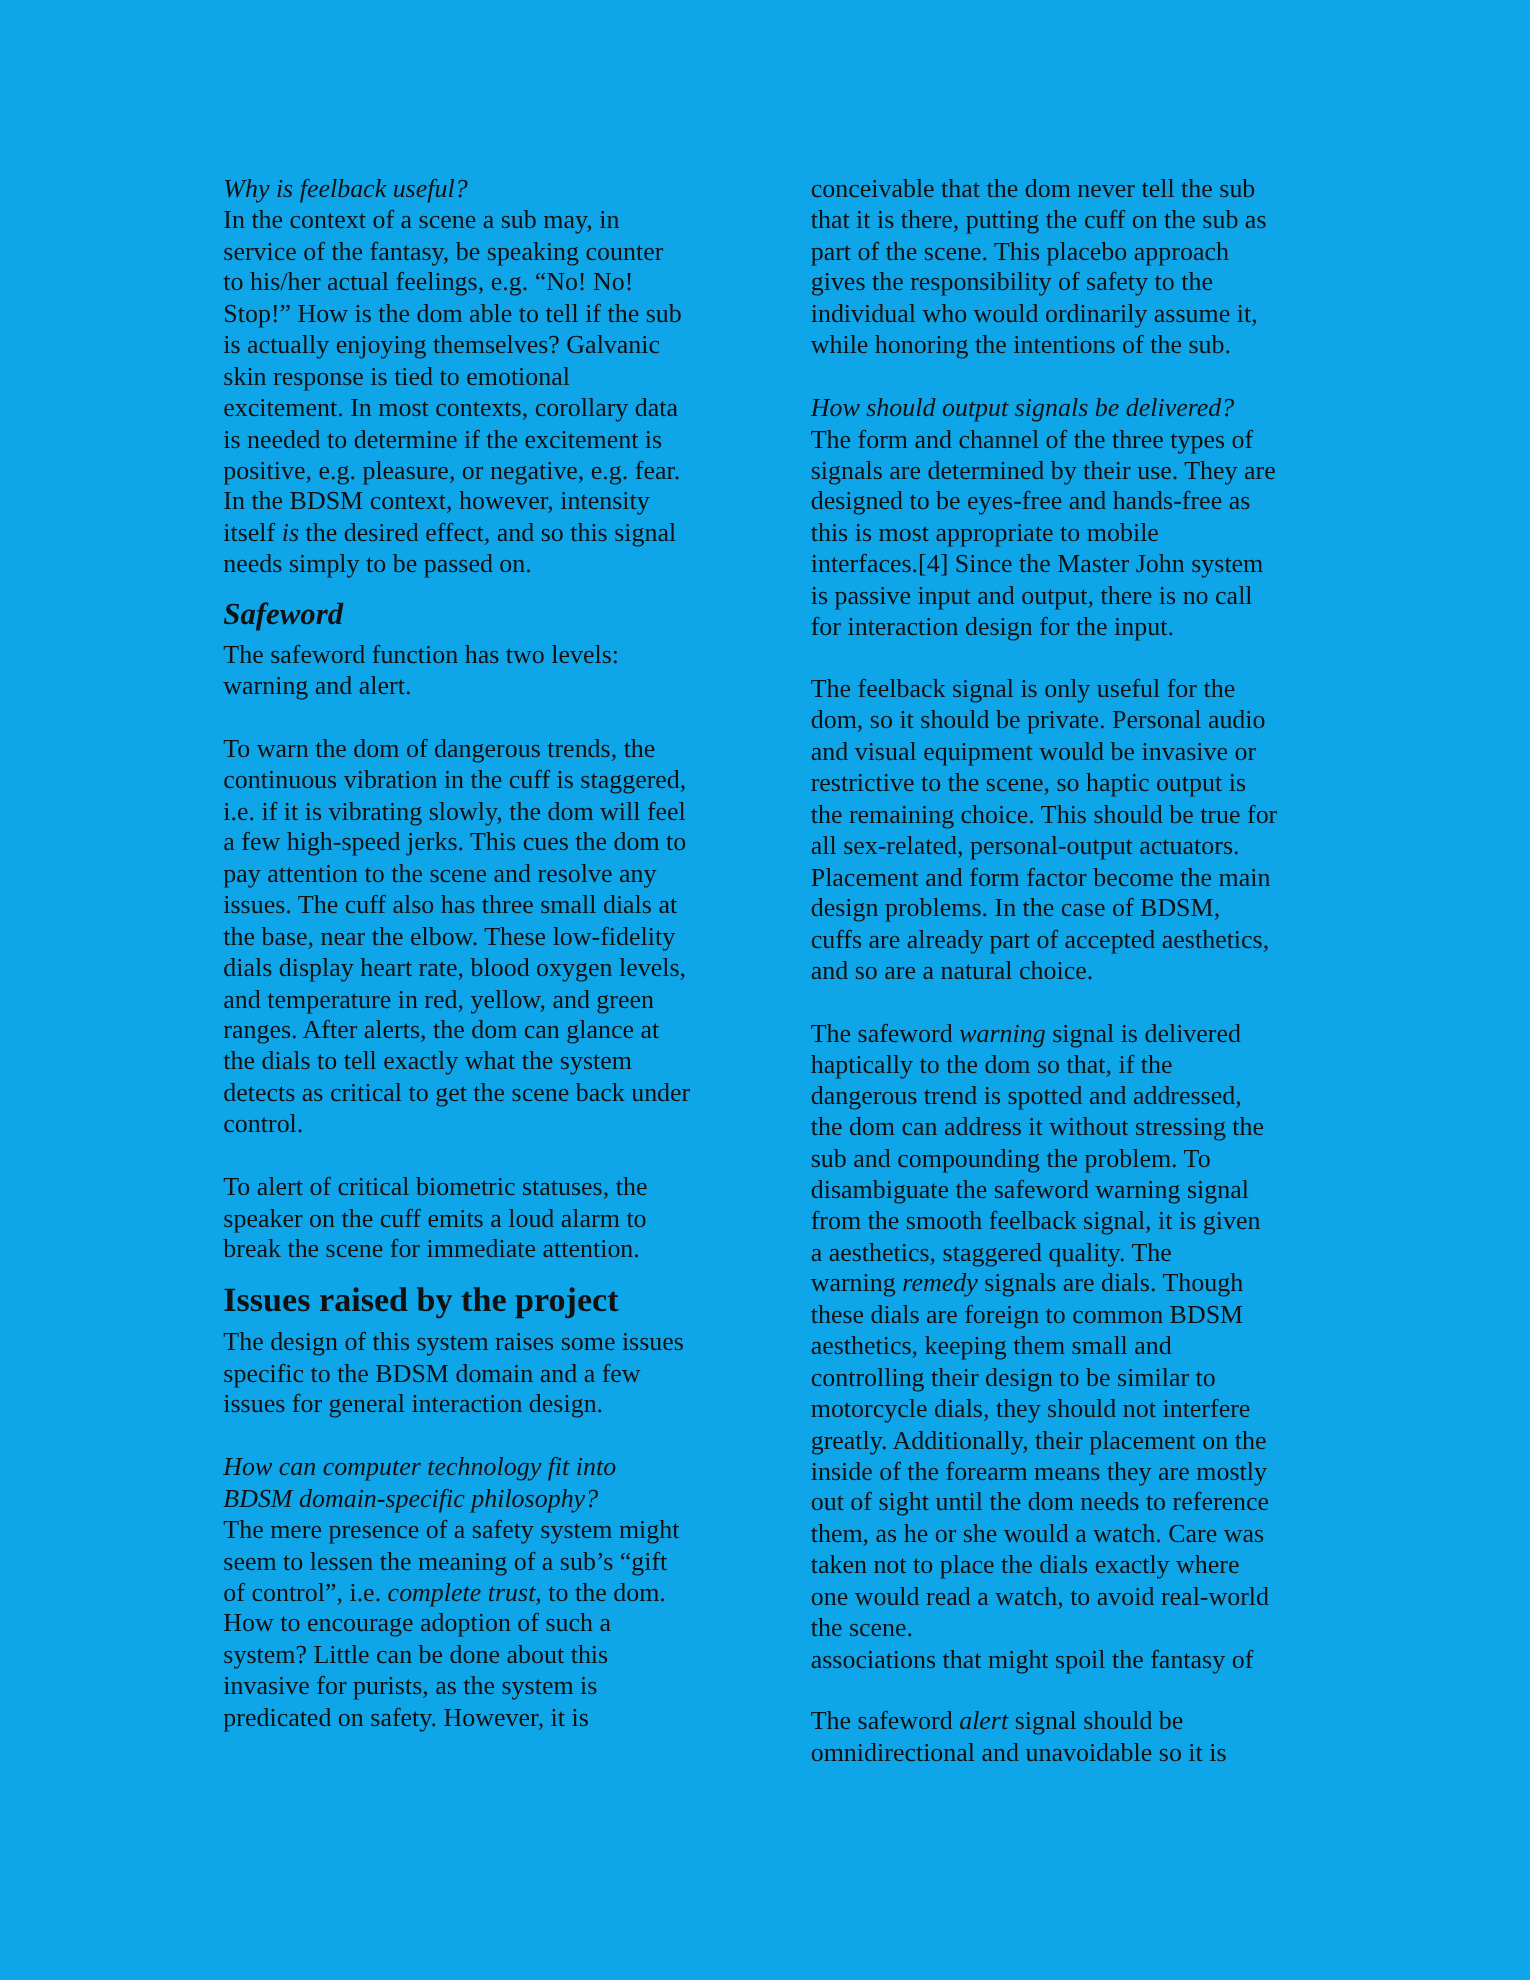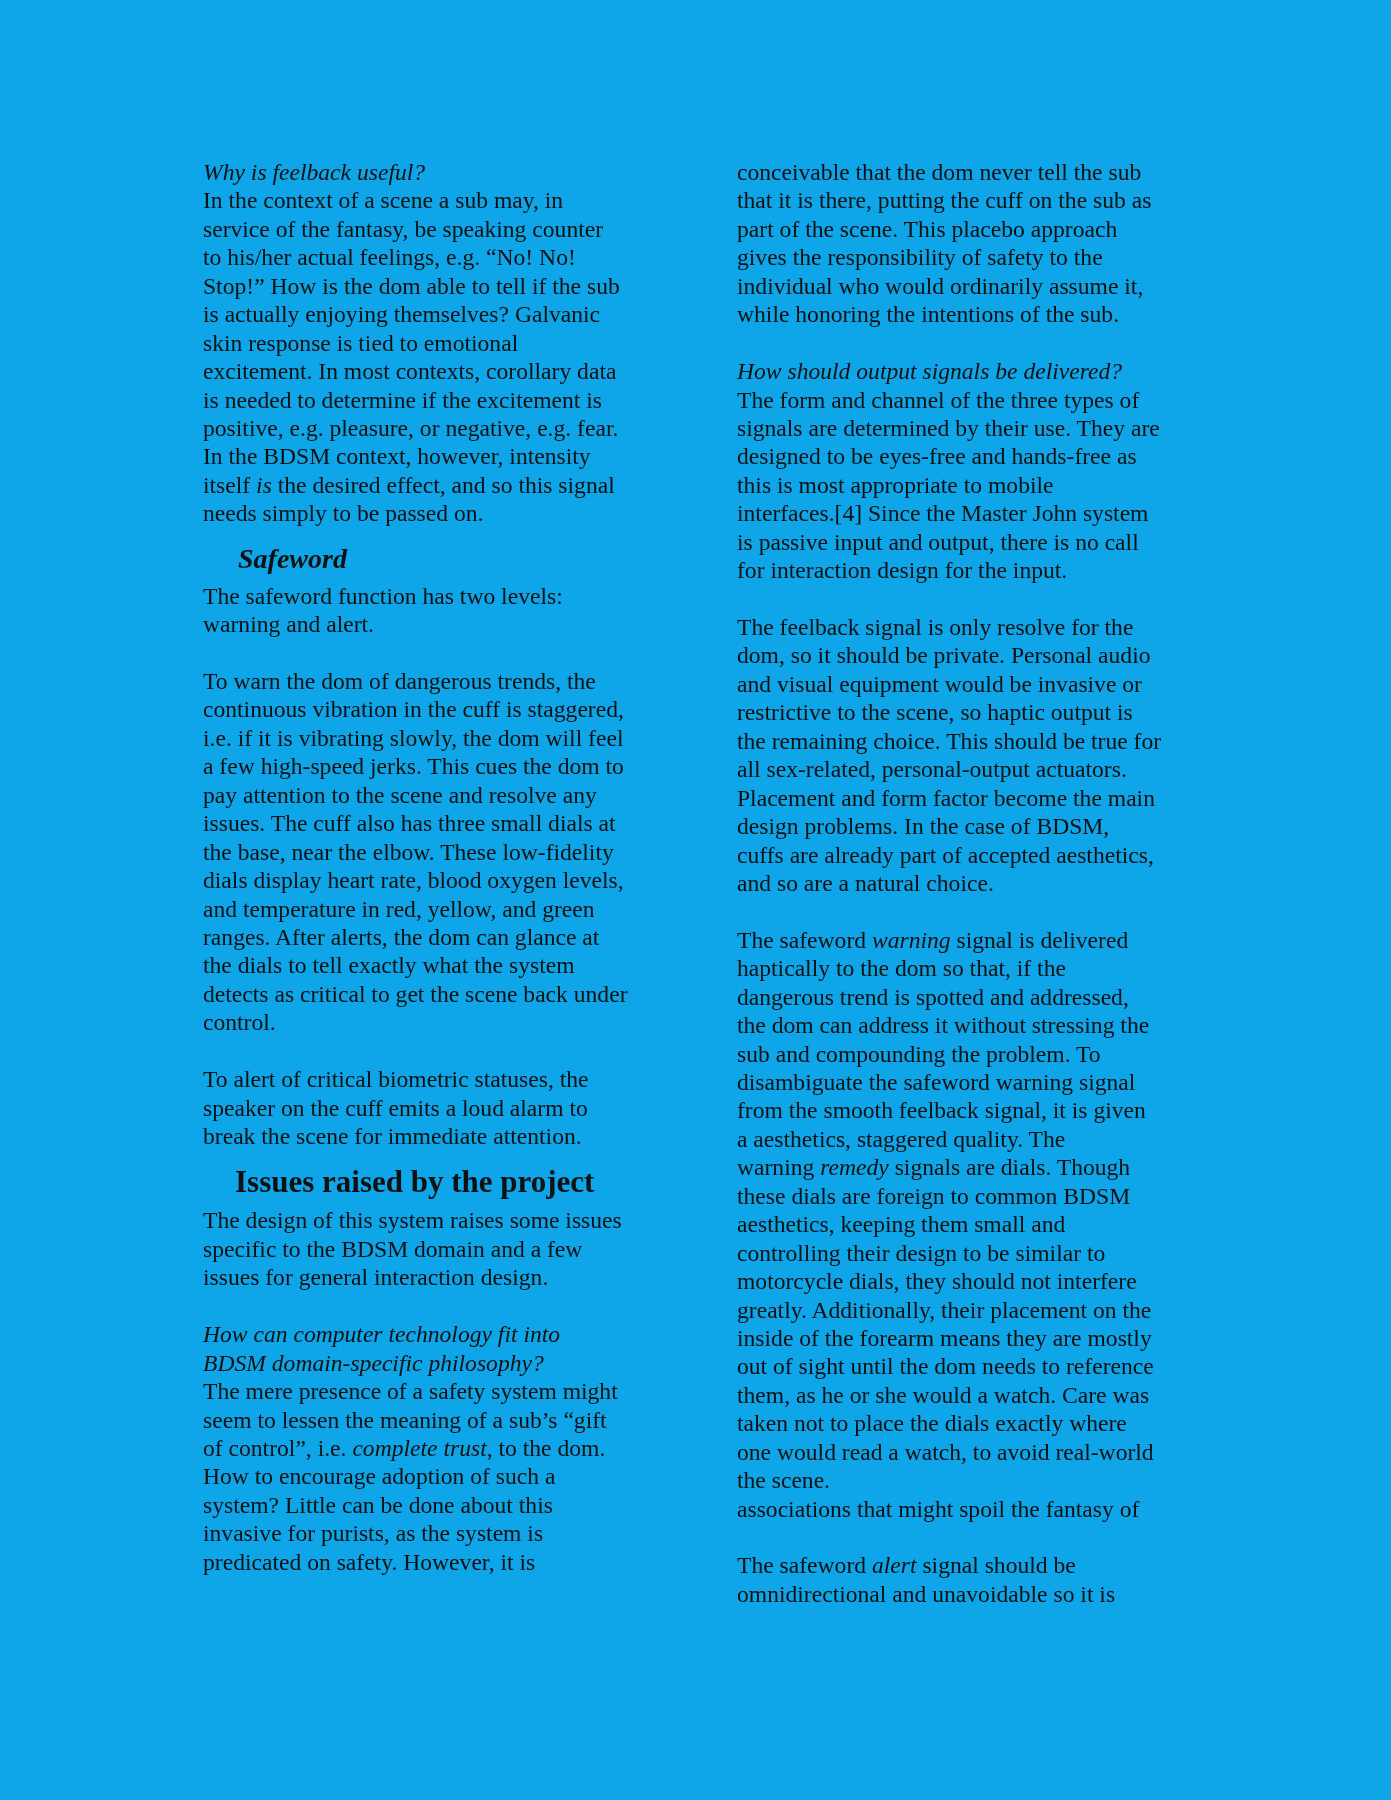--- a/index.html
+++ b/index.html
@@ -9,22 +9,22 @@
       color: #111111;
     }
     .page { position: absolute; left: 0; top: 0; width: 1391px; height: 1800px; background: #0ea5e9; }
     .col { position: absolute; top: 158px; width: 452px; font-size: 23.6px; line-height: 28.45px; }
     .col.left { left: 203px; }
     .col.right { left: 737px; width: 450px; }
     .line { display: block; white-space: nowrap; height: 28.45px; }
     .gap { display: block; height: 28.45px; }
     .it { font-style: italic; }
     .subhead { font-style: italic; }
-    .h-italic { display:block; font-weight: bold; font-style: italic; font-size: 28px; line-height: 34px; height: 40px; margin-top: 10px; padding-top: 4px; margin-left: 35px; }
-    .h-bold { display:block; font-weight: bold; font-size: 31px; line-height: 36px; height: 42px; margin-top: 10px; padding-top: 4px; margin-left: 32px; }
+    .h-italic { display:block; font-weight: bold; font-style: italic; font-size: 28px; line-height: 34px; height: 40px; margin-top: 10px; padding-top: 4px; }
+    .h-bold { display:block; font-weight: bold; font-size: 31px; line-height: 36px; height: 42px; margin-top: 10px; padding-top: 4px; }
   </style>
 </head>
 <body>
 
 <div class="page">
 
   <div class="col left">
     <span class="line subhead">Why is feelback useful?</span>
     <div>
       <span class="line">In the context of a scene a sub may, in</span>
@@ -106,21 +106,21 @@
       <span class="line">The form and channel of the three types of</span>
       <span class="line">signals are determined by their use. They are</span>
       <span class="line">designed to be eyes-free and hands-free as</span>
       <span class="line">this is most appropriate to mobile</span>
       <span class="line">interfaces.[4] Since the Master John system</span>
       <span class="line">is passive input and output, there is no call</span>
       <span class="line">for interaction design for the input.</span>
     </div>
     <span class="gap"></span>
     <div>
-      <span class="line">The feelback signal is only resolve for the</span>
+      <span class="line">The feelback signal is only useful for the</span>
       <span class="line">dom, so it should be private. Personal audio</span>
       <span class="line">and visual equipment would be invasive or</span>
       <span class="line">restrictive to the scene, so haptic output is</span>
       <span class="line">the remaining choice. This should be true for</span>
       <span class="line">all sex-related, personal-output actuators.</span>
       <span class="line">Placement and form factor become the main</span>
       <span class="line">design problems. In the case of BDSM,</span>
       <span class="line">cuffs are already part of accepted aesthetics,</span>
       <span class="line">and so are a natural choice.</span>
     </div>

